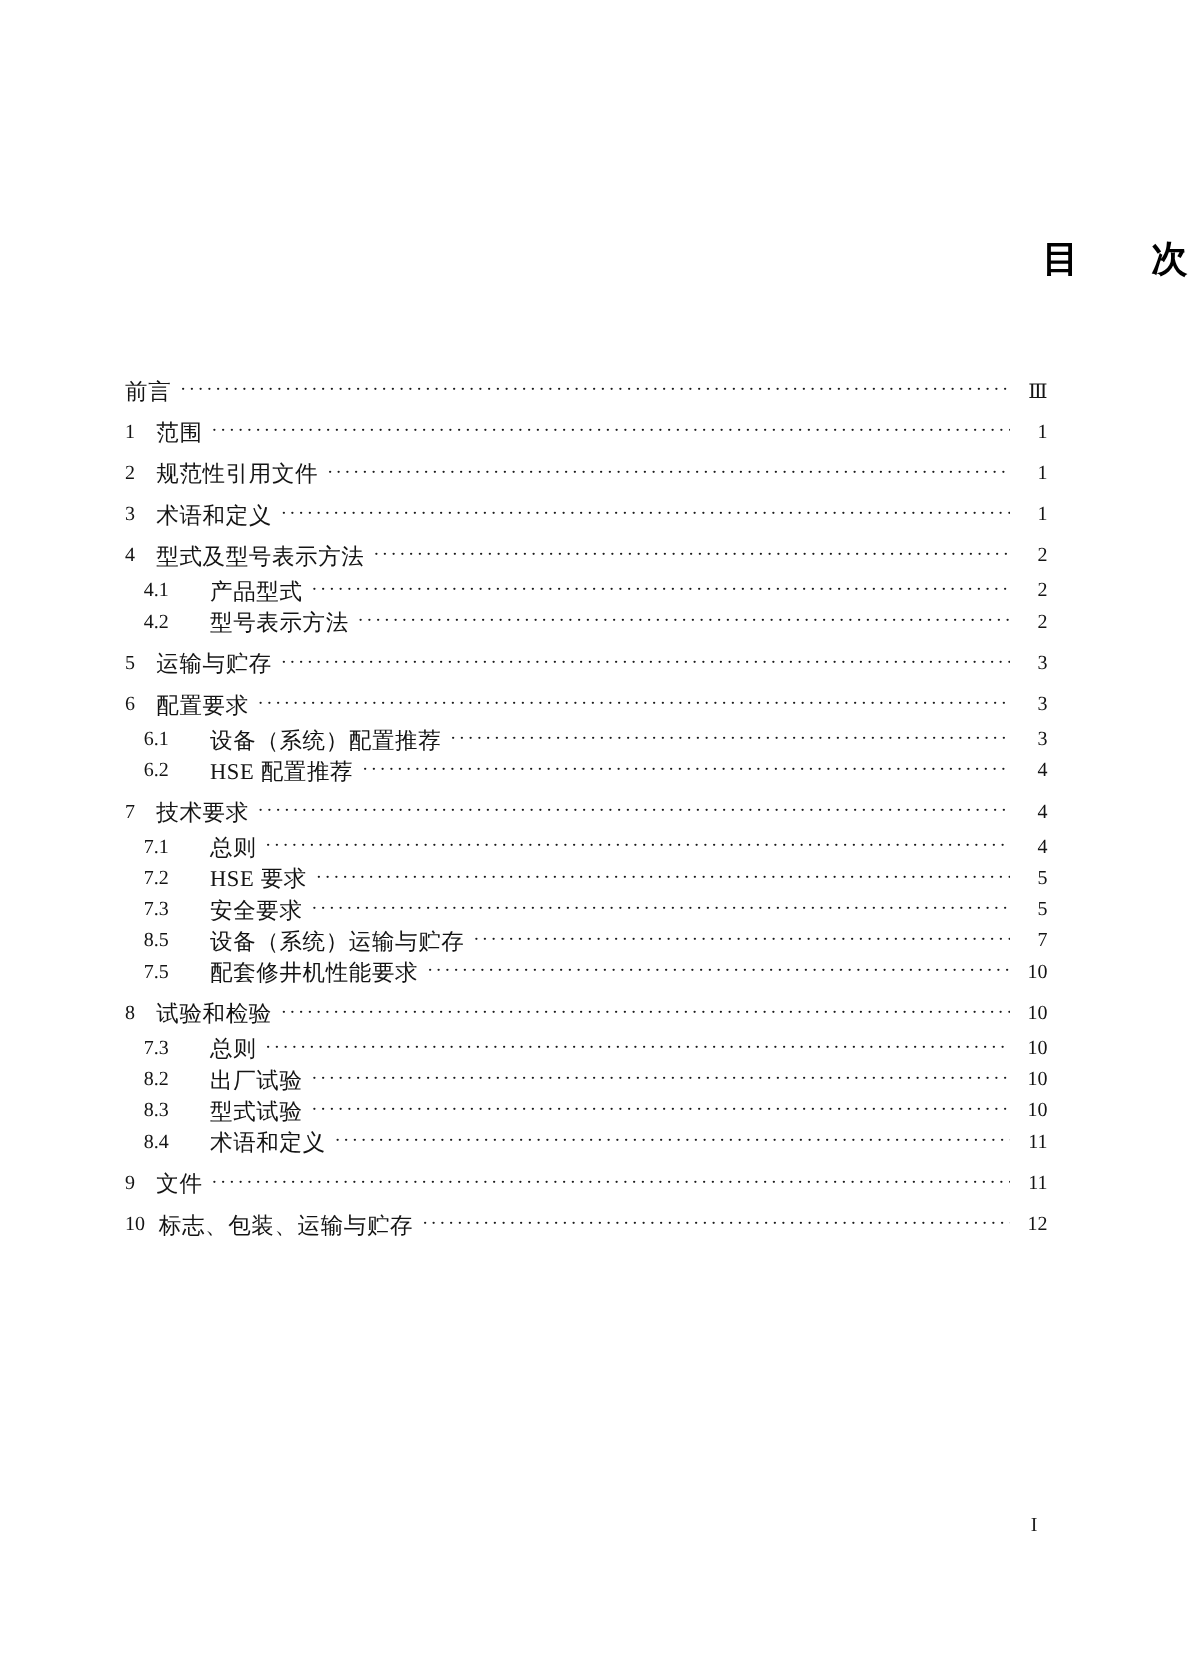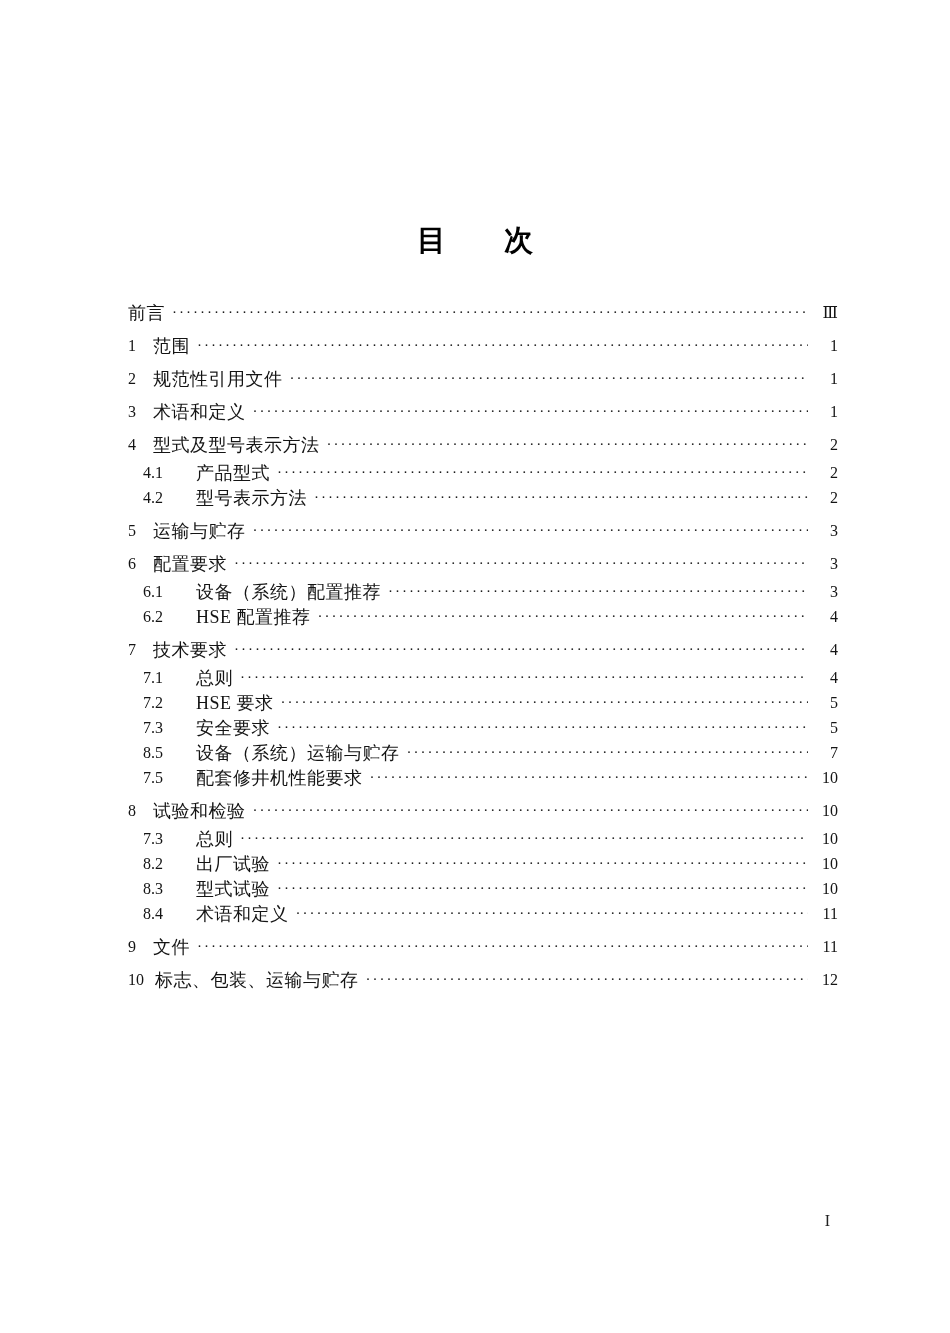--- a/index.html
+++ b/index.html
@@ -9,33 +9,33 @@
     background: #ffffff;
     color: #111;
     font-family: "Liberation Serif", "DejaVu Serif", serif;
     position: relative;
     overflow: hidden;
   }
   .page { position: absolute; inset: 0; background: #fff; }
 
   .doc-title {
     position: absolute;
-    top: 221px; left: 0; width: 100%;
+    top: 188px; left: 0; width: 100%;
     margin: 0;
-    text-align: center;
+    text-align: right;
     font-size: 29px;
     font-weight: bold;
     font-family: "Liberation Sans", "DejaVu Sans", sans-serif;
     color: #000;
   }
 
   .toc {
     position: absolute;
     top: 292px;
-    left: 128px;
+    left: 100px;
     right: 112px;
   }
 
   .row {
     display: flex;
     align-items: center;
     height: 25px;
     font-size: 18px;
     color: #141414;
   }

